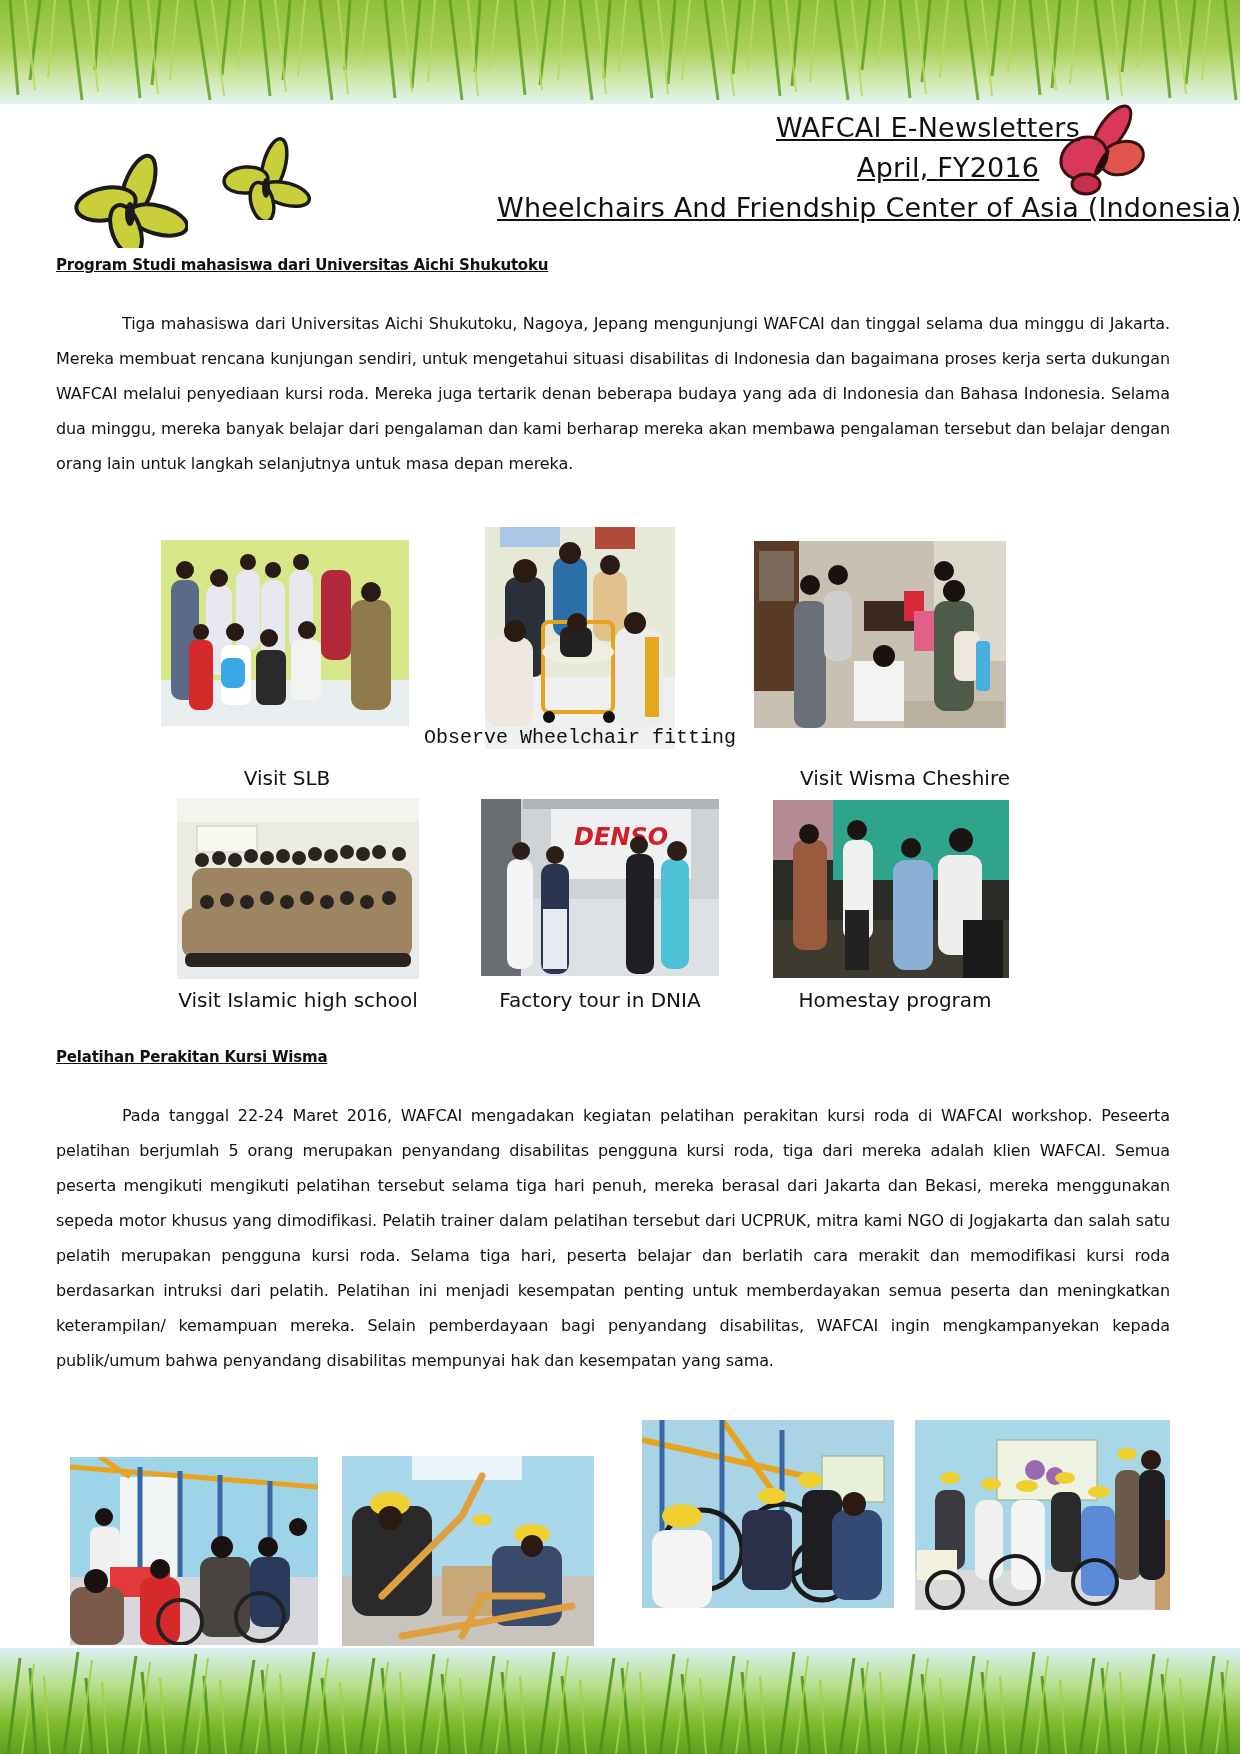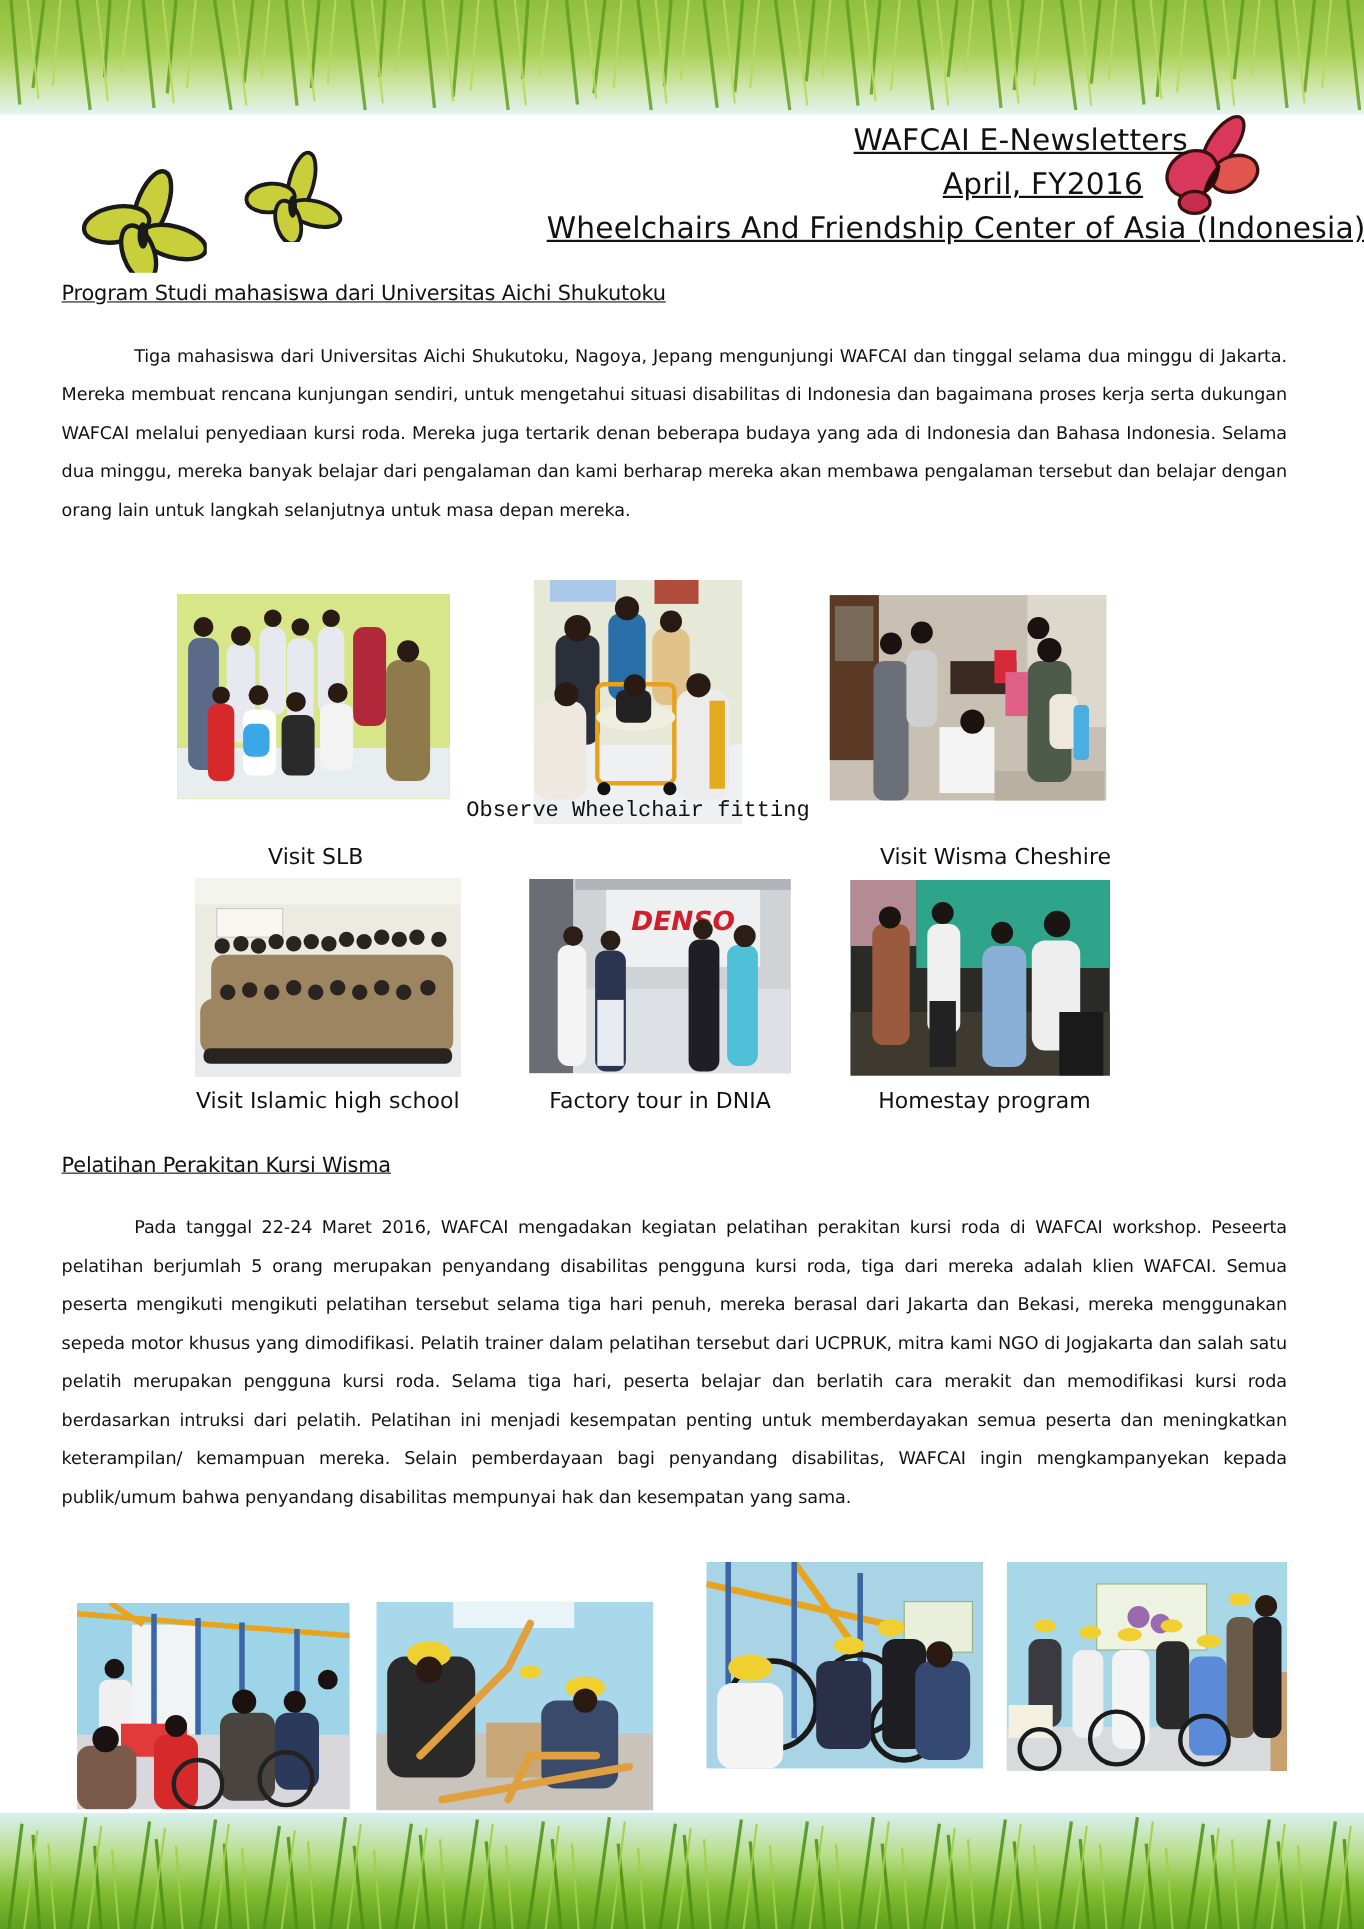--- a/index.html
+++ b/index.html
@@ -14,21 +14,21 @@
     background: linear-gradient(180deg, #d8f0f2 0%, #b9df8c 35%, #7fbb2e 70%, #5e9e1f 100%); }
   .grass svg { position: absolute; left: 0; top: 0; }
 
   
   .butterfly { position: absolute; }
 
   
   .hdr { position: absolute; font-family: "DejaVu Sans", sans-serif; font-size: 27px; color: #111; white-space: nowrap; letter-spacing: 0.2px; text-decoration: underline; }
 
   
-  .sec-title { position: absolute; left: 56px; font-size: 19px; font-weight: normal; text-decoration: underline; white-space: nowrap; letter-spacing: -0.2px; }
+  .sec-title { position: absolute; left: 56px; font-size: 15px; font-weight: bold; text-decoration: underline; white-space: nowrap; letter-spacing: -0.2px; }
 
   
   .para { position: absolute; left: 56px; width: 1114px; font-size: 16px; line-height: 35px; text-align: justify; letter-spacing: -0.1px; }
   .para .indent { display: inline-block; width: 66px; }
 
   
   .photo { position: absolute; overflow: hidden; }
   .photo svg { display: block; width: 100%; height: 100%; }
   .caption { position: absolute; font-size: 20px; text-align: center; white-space: nowrap; }
 </style>

